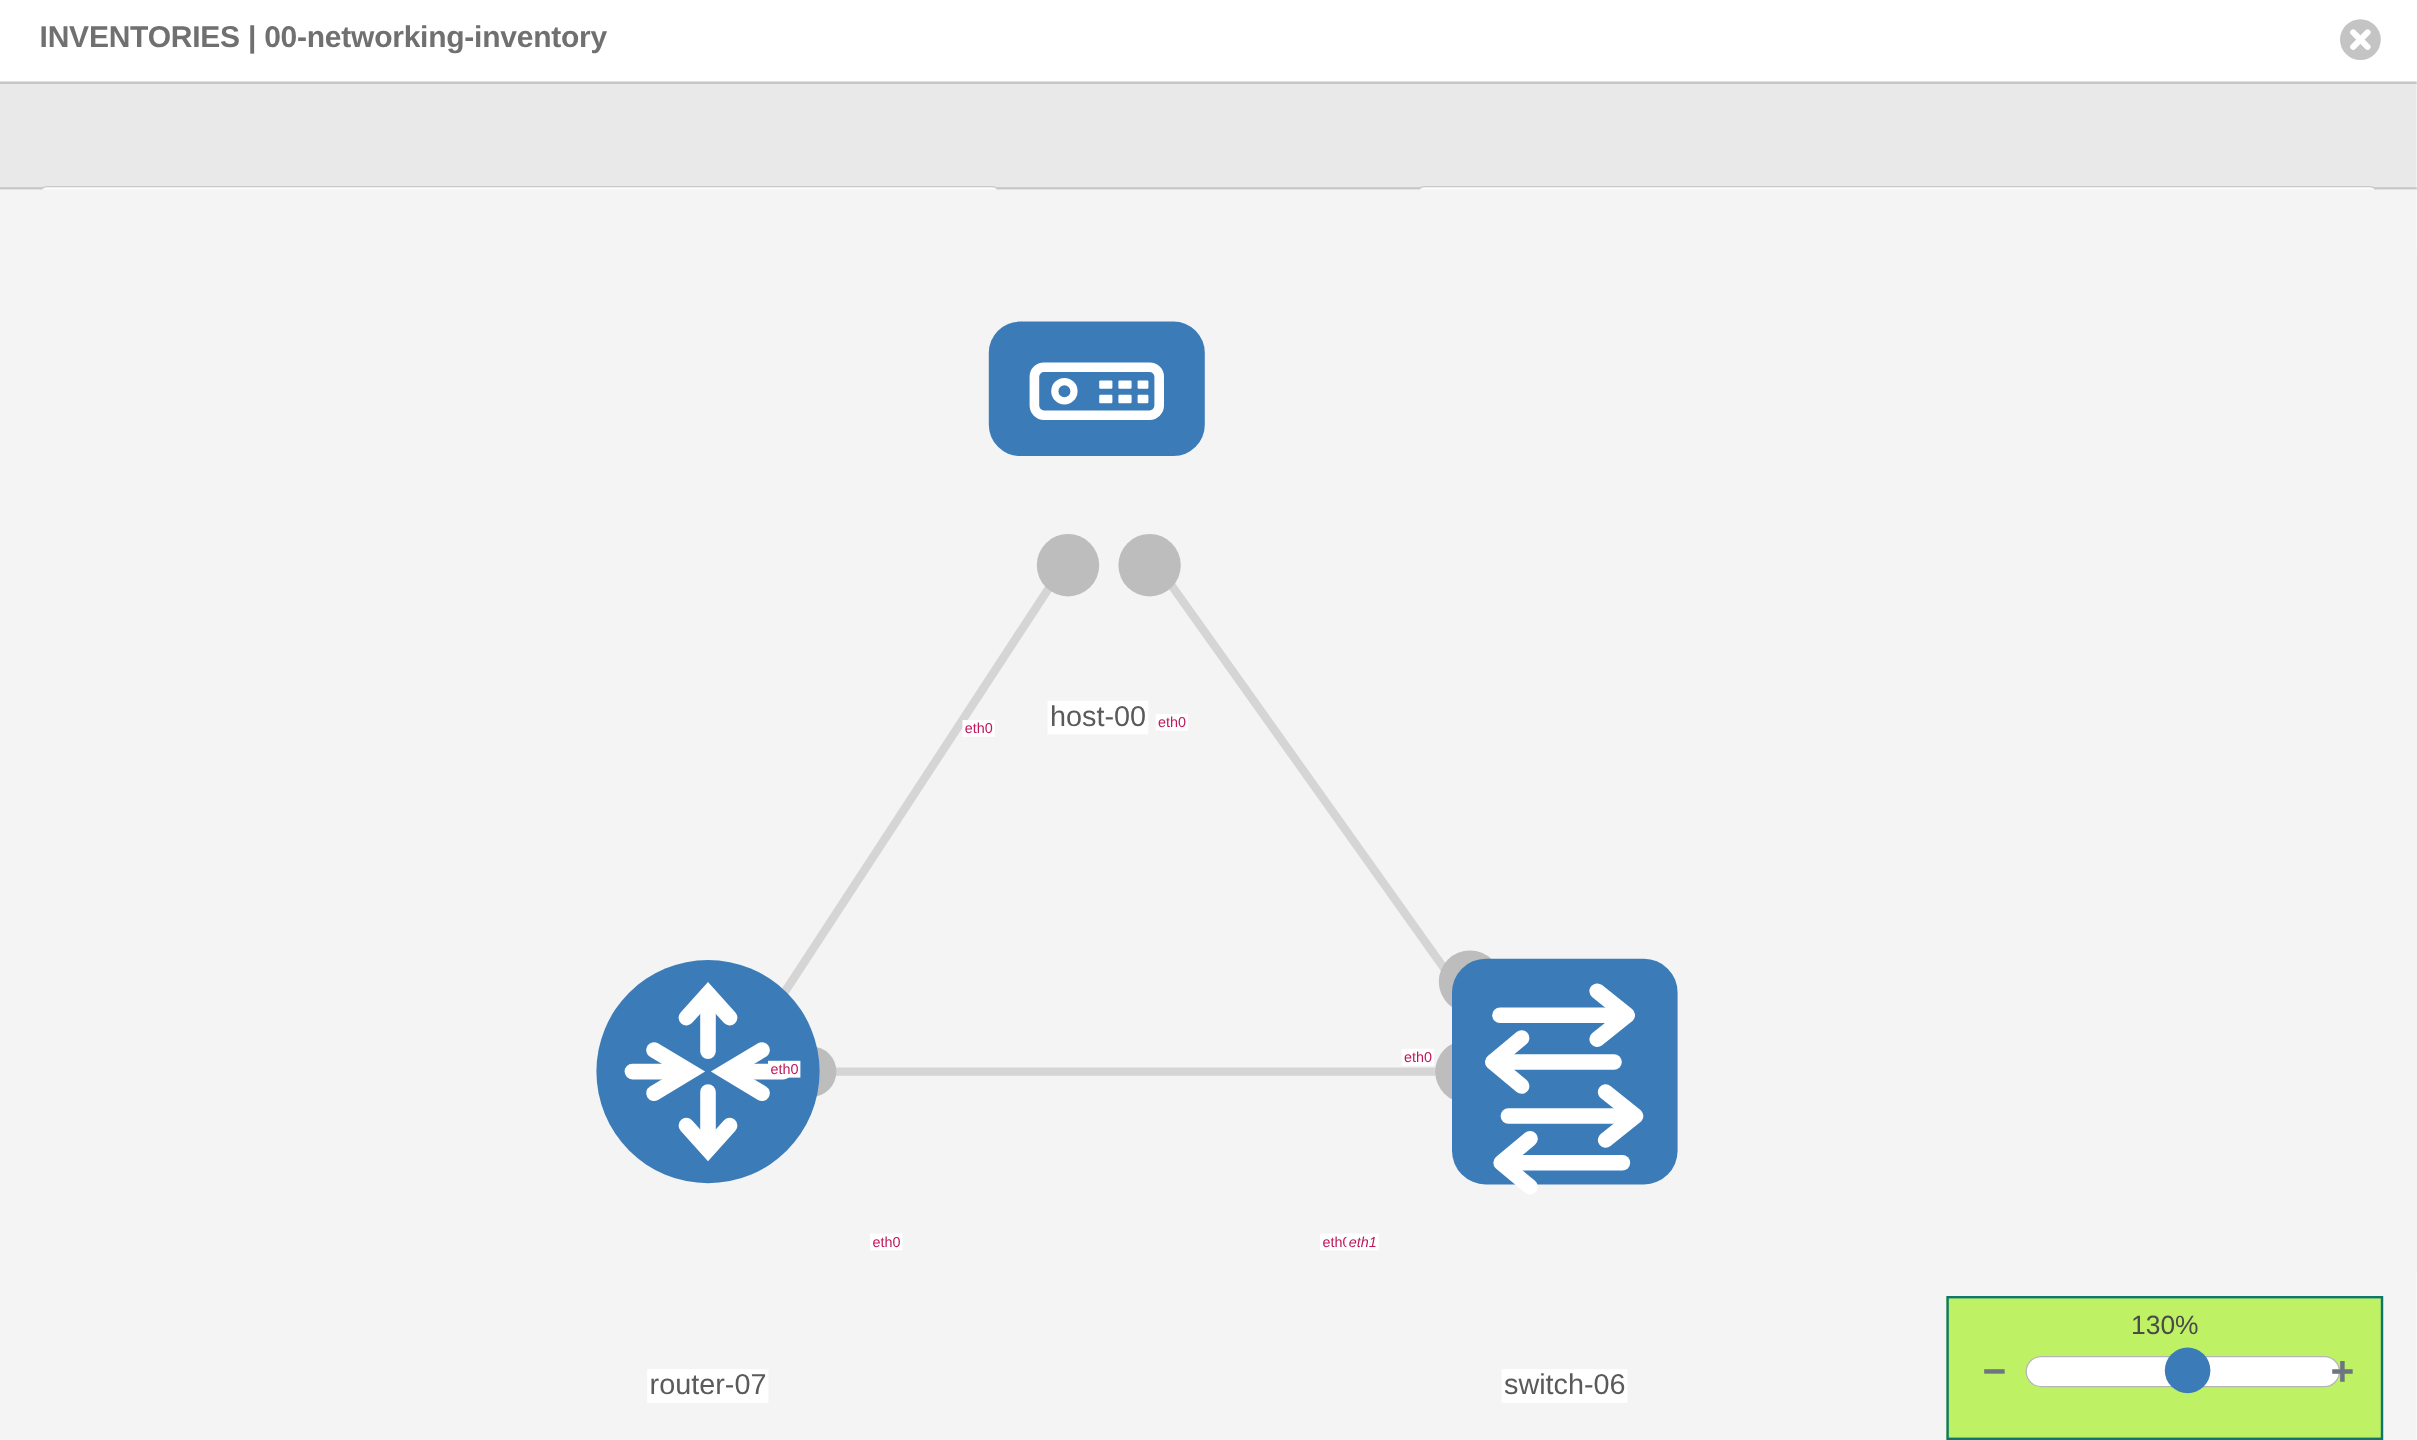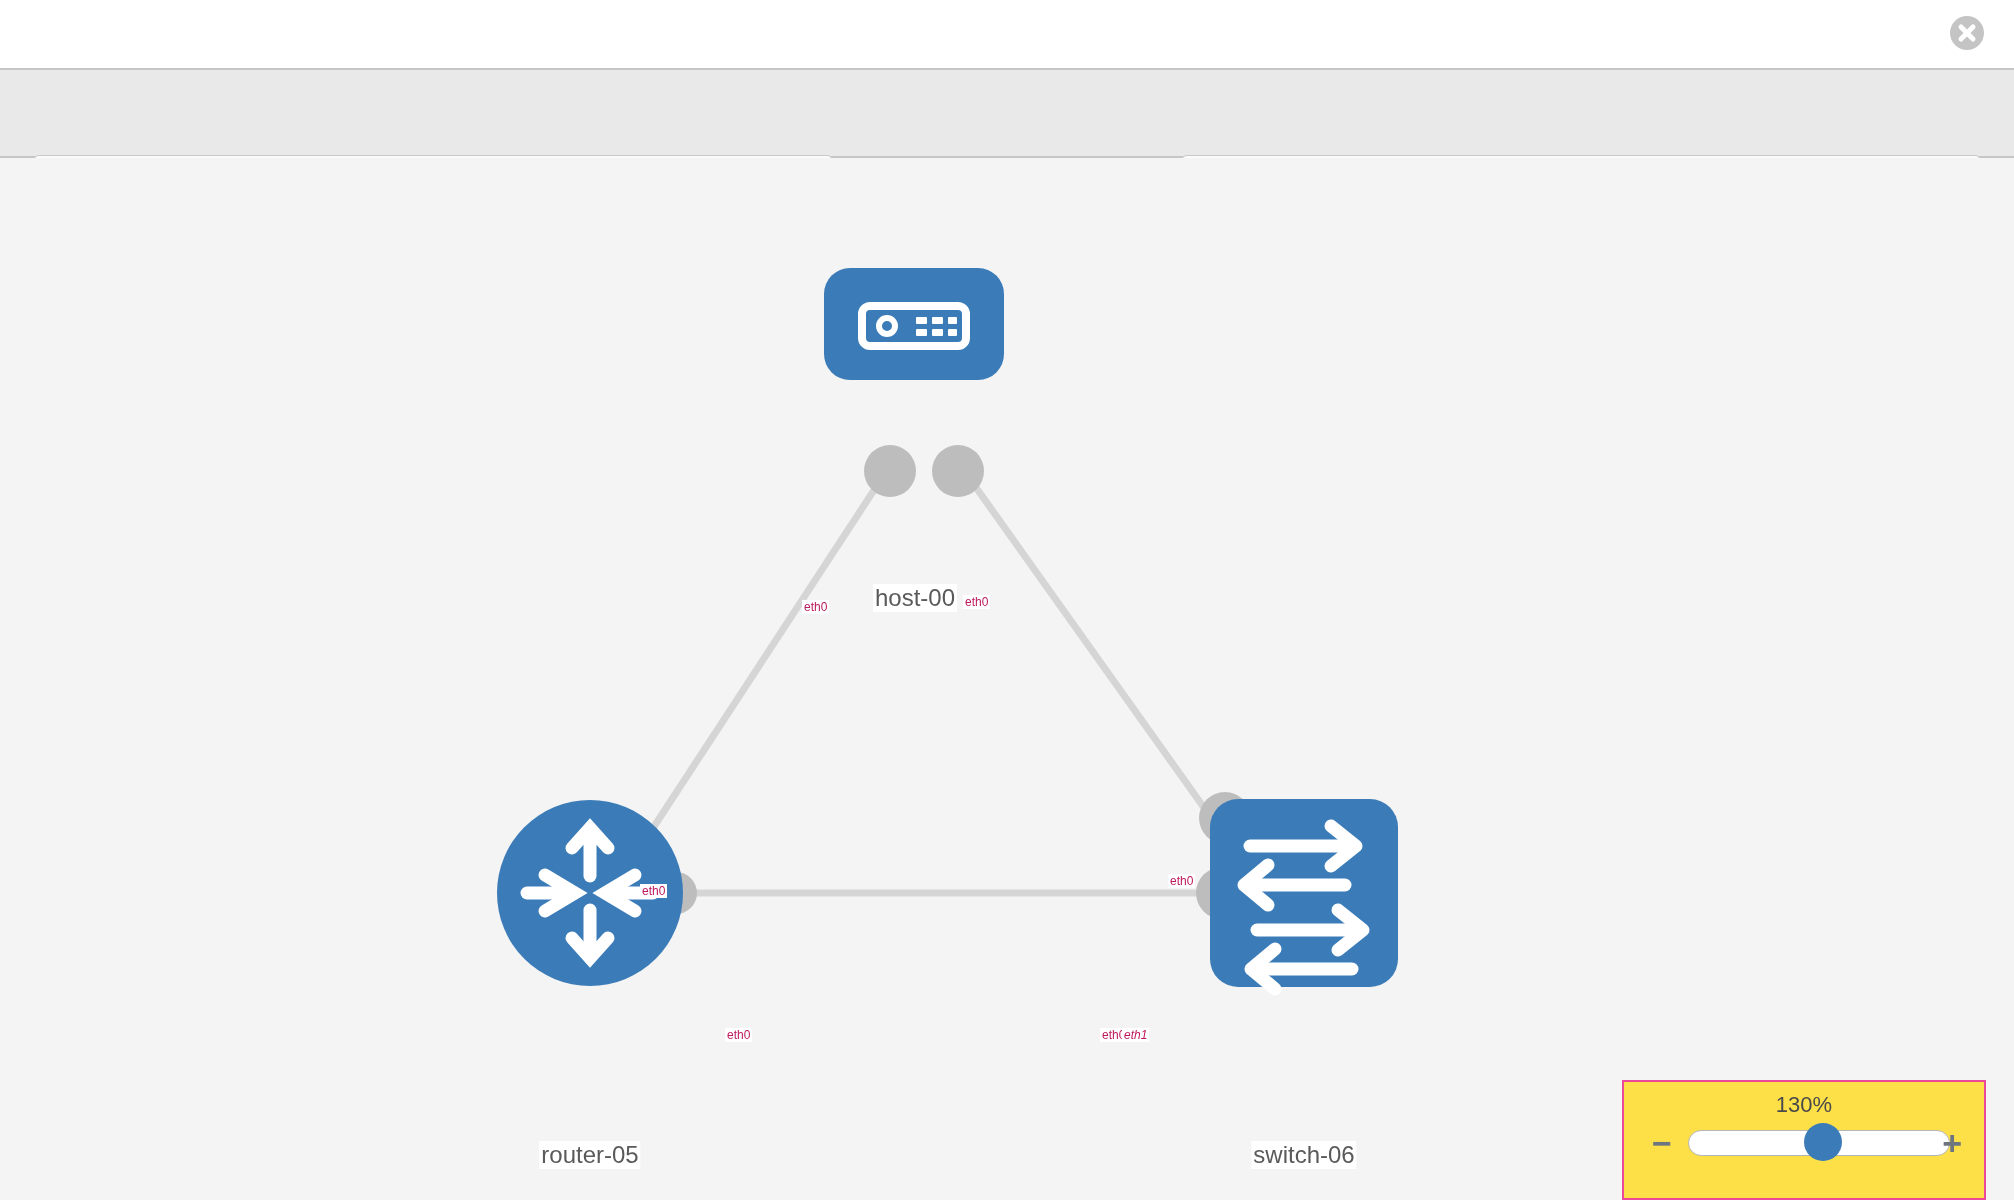--- a/index.html
+++ b/index.html
@@ -117,22 +117,22 @@
     background: #ffffff;
     white-space: nowrap;
     padding: 0 2px;
   }
 
   
   .zoom-panel {
     position: absolute;
     left: 1622px; top: 1080px;
     width: 364px; height: 120px;
-    background: #fde047;
-    border: 2px solid #ec4899;
+    background: #bef264;
+    border: 2px solid #0f766e;
   }
   .zoom-level {
     position: absolute;
     top: 10px; left: 0; right: 0;
     text-align: center;
     font-size: 22px;
     color: #4a4a4a;
   }
   .zoom-minus, .zoom-plus {
     position: absolute;
@@ -163,20 +163,21 @@
     background: #3b7cb8;
     cursor: pointer;
   }
 </style>
 </head>
 <body>
 
 <div id="app">
 
   <div class="titlebar">
+    <div class="title-text">INVENTORIES | 00-networking-inventory</div>
     <div class="close-btn">
       <svg width="34" height="34" viewBox="0 0 34 34" aria-hidden="true">
         <g stroke="#ffffff" stroke-width="5" stroke-linecap="round">
           <line x1="11" y1="11" x2="23" y2="23"></line>
           <line x1="23" y1="11" x2="11" y2="23"></line>
         </g>
       </svg>
     </div>
   </div>
 
@@ -274,21 +275,21 @@
 
     <div class="elabel" style="left:802px; top:442px;">eth0</div>
     <div class="elabel" style="left:963px; top:437px;">eth0</div>
     <div class="elabel" style="left:640px; top:726px;">eth0</div>
     <div class="elabel" style="left:1168px; top:716px;">eth0</div>
     <div class="elabel" style="left:725px; top:870px;">eth0</div>
     <div class="elabel" style="left:1100px; top:870px;">eth0</div>
     <div class="elabel" style="left:1122px; top:870px;font-style:italic;">eth1</div>
 
     <div class="nlabel" style="left:915px; top:426px;">host-00</div>
-    <div class="nlabel" style="left:590px; top:983px;">router-05</div>
+    <div class="nlabel" style="left:590px; top:983px;">router-07</div>
     <div class="nlabel" style="left:1304px; top:983px;">switch-06</div>
 
     <div class="zoom-panel" style="left:1622px; top:922px;">
       <div class="zoom-level">130%</div>
       <div class="zoom-minus">−</div>
       <div class="zoom-track"></div>
       <div class="zoom-thumb"></div>
       <div class="zoom-plus">+</div>
     </div>
 

